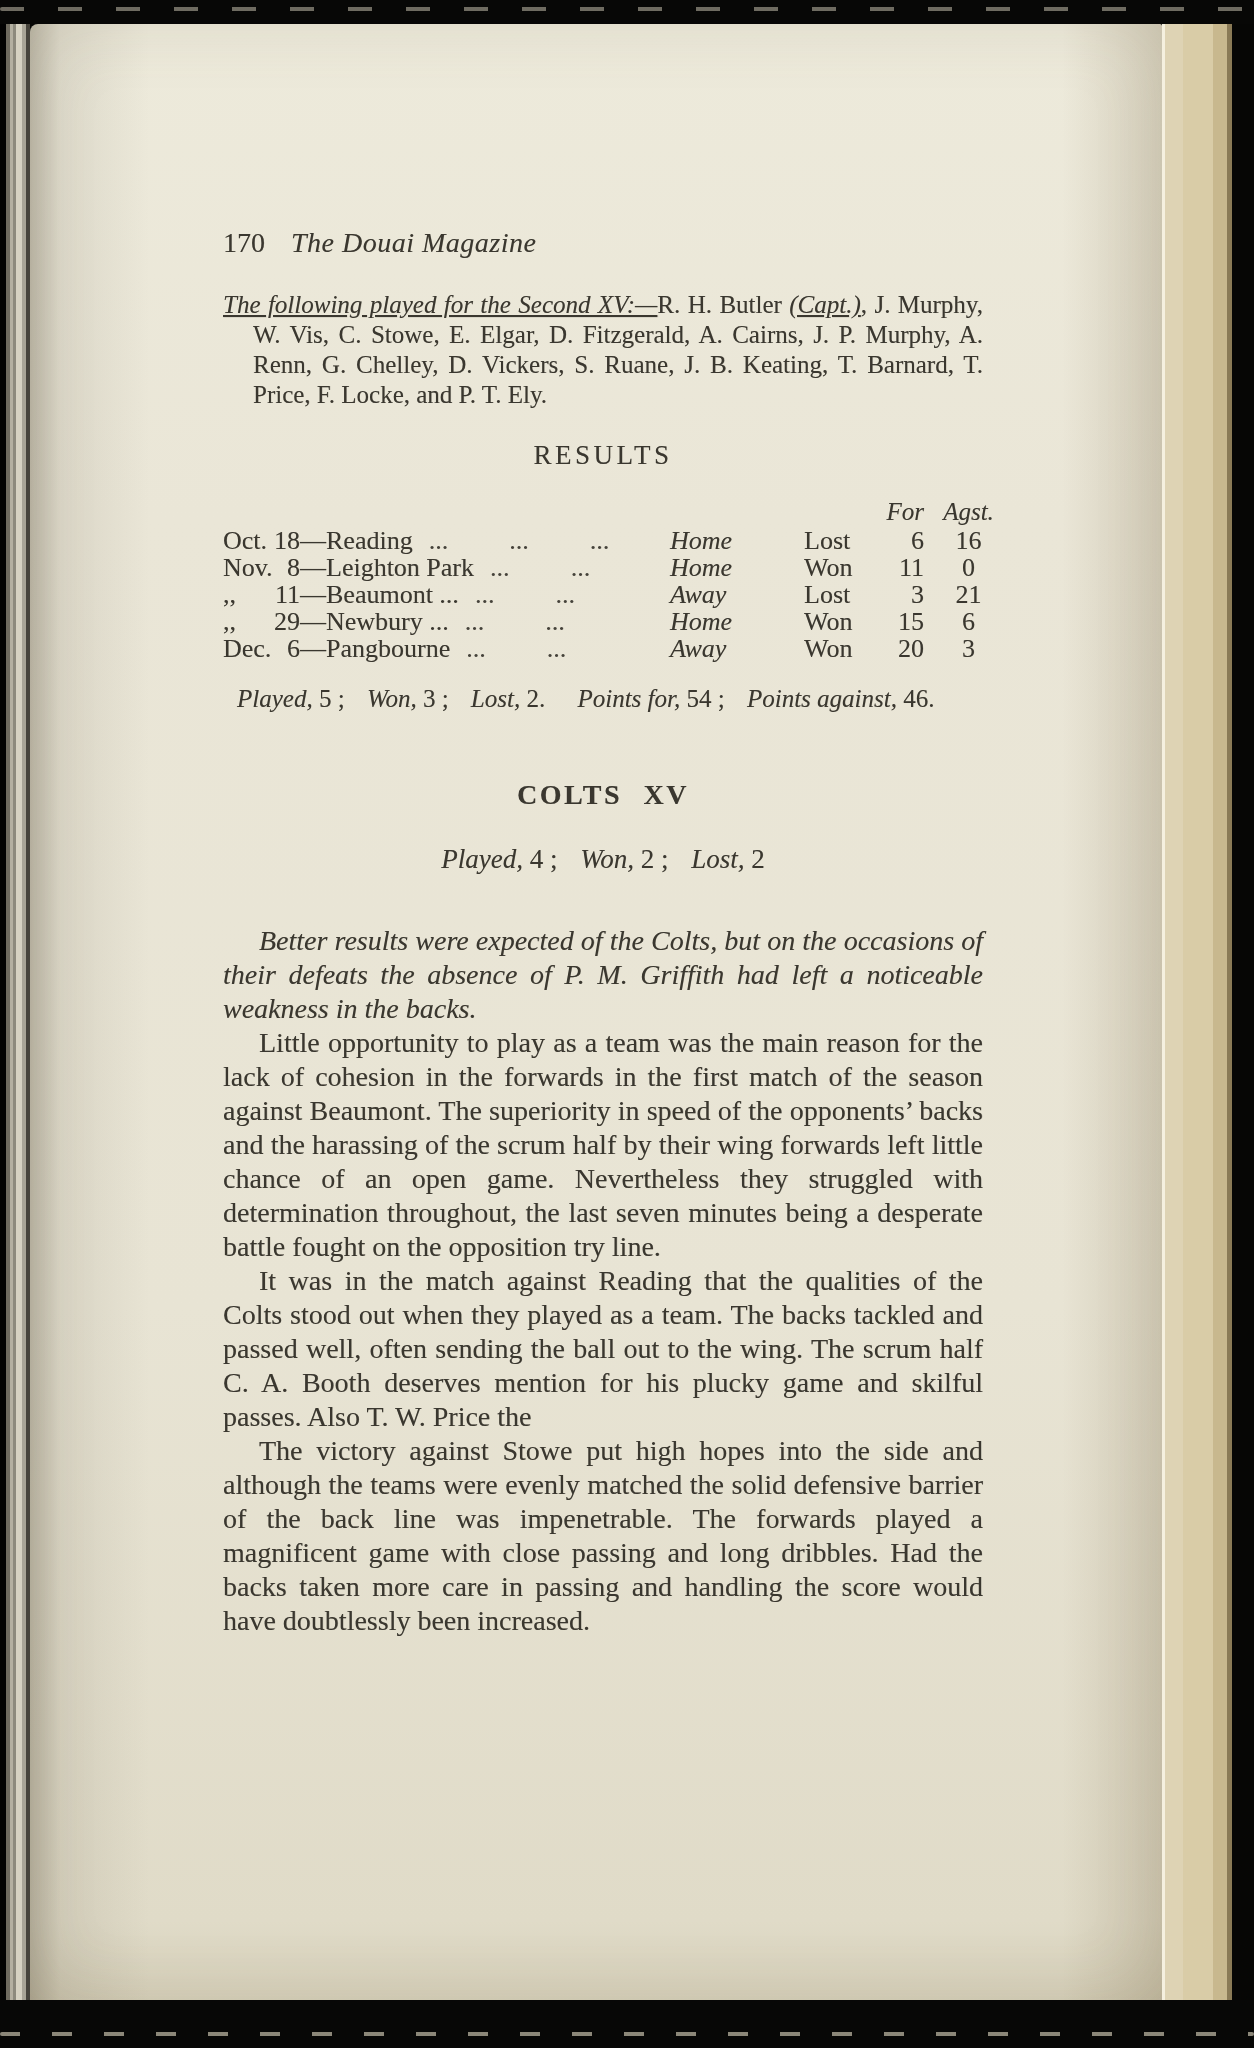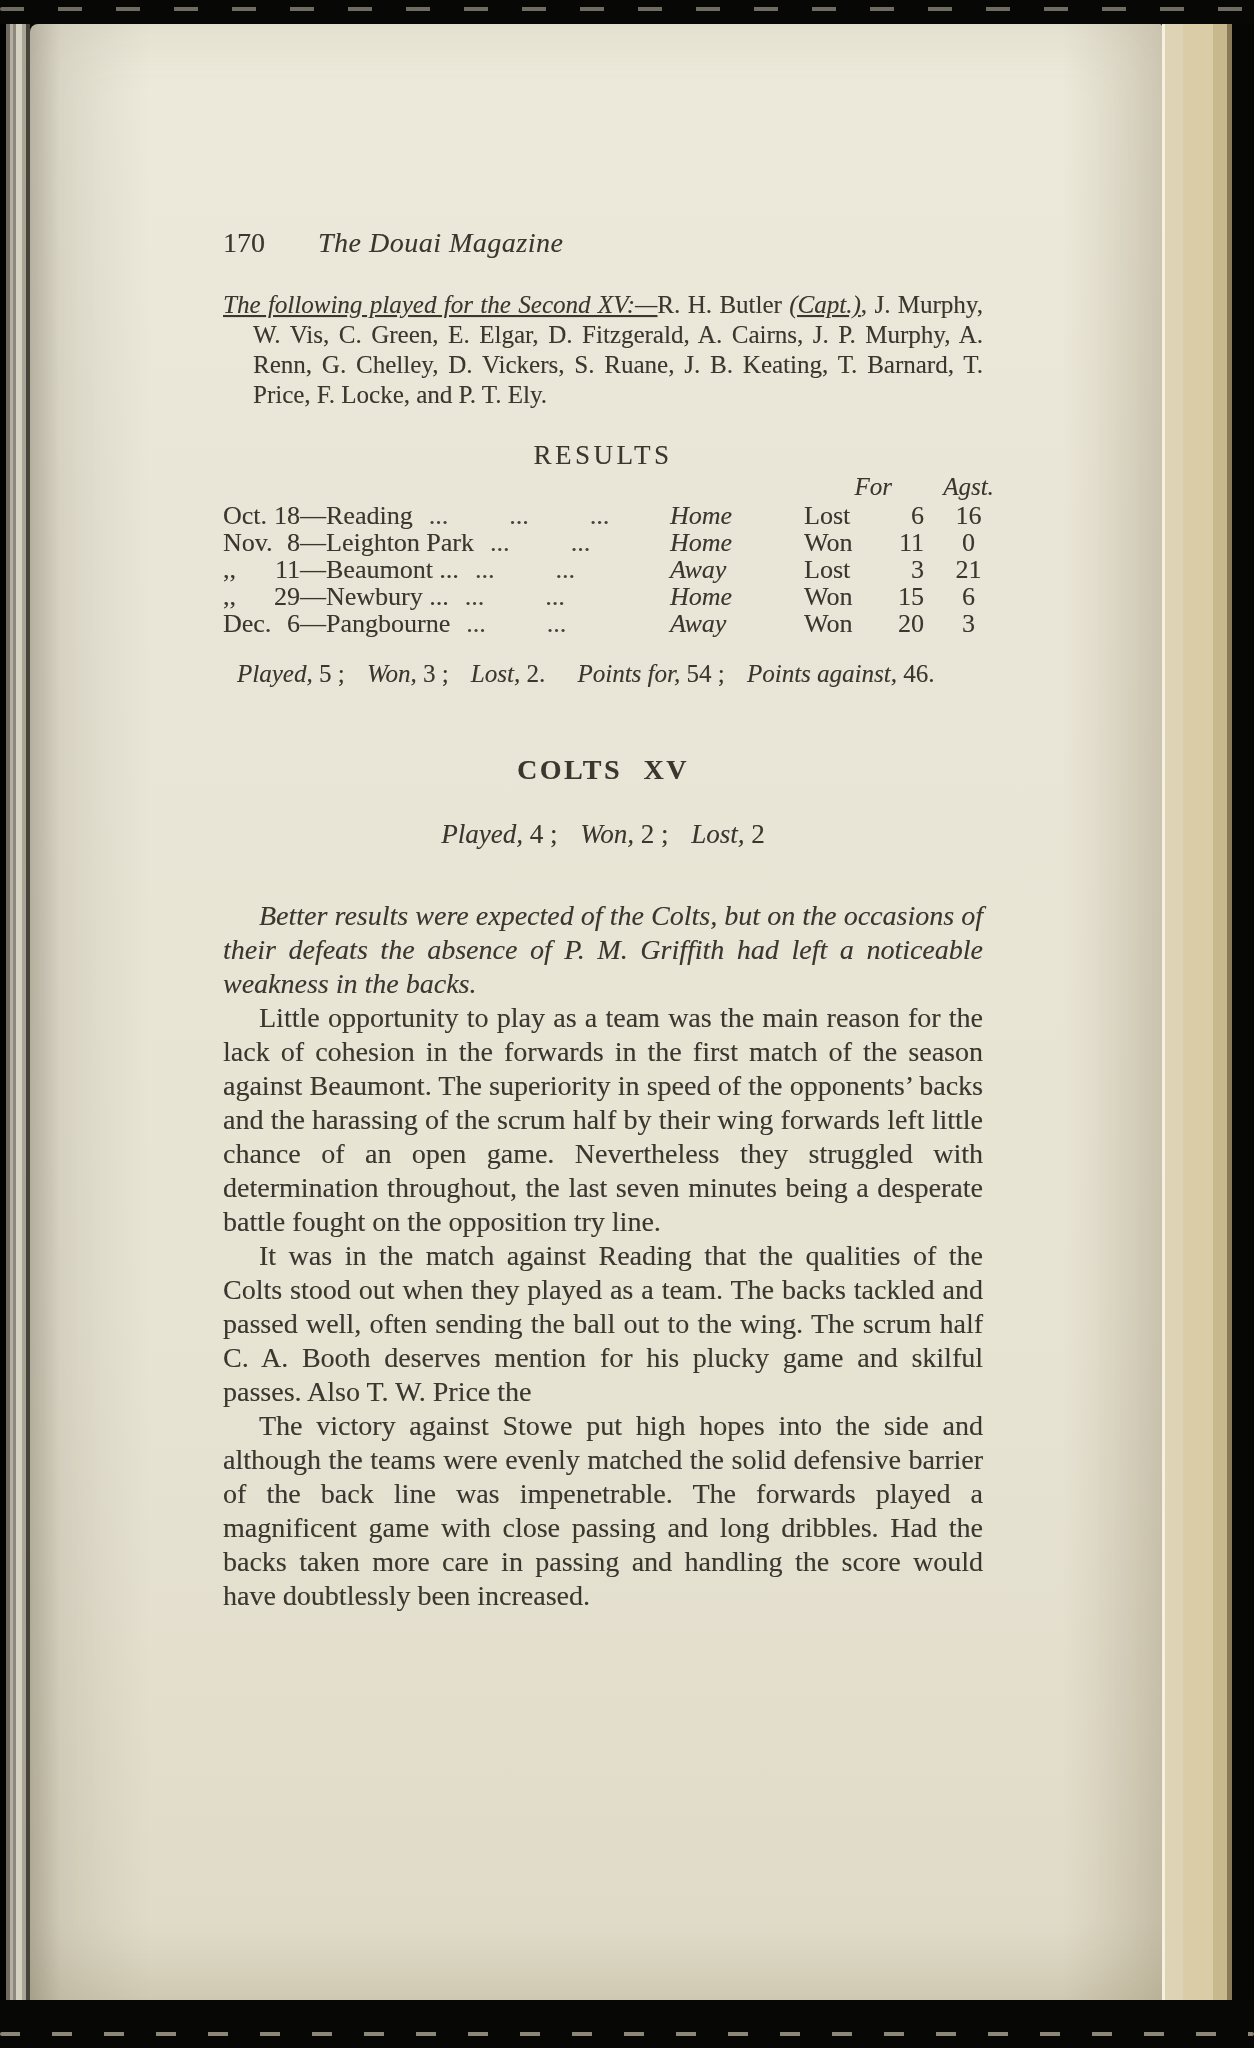--- a/index.html
+++ b/index.html
@@ -31,27 +31,27 @@
     border-left:3px solid #f5f0df;
     background:linear-gradient(90deg,#ded3b4 0 18px,#d9cca7 18px 48px,#c8b88e 48px 62px,#8a7a56 62px 70px); }
   .right-black { position:absolute; right:0; top:0; width:22px; height:2048px; background:#060605; }
   .bottom-band { position:absolute; left:0; bottom:0; right:0; height:48px; background:#070706; }
   .top-band { position:absolute; left:0; top:0; right:0; height:24px; background:#070706; }
 
   
   .content { position:absolute; left:193px; top:0; width:760px;
     color:#3a372f; font-size:28px; line-height:34px; text-align:justify;
     text-shadow:0.3px 0.3px 0.6px rgba(58,54,46,0.35); }
-  .page-header { padding-top:202px; display:flex; align-items:baseline; gap:53px; text-align:left; }
+  .page-header { padding-top:202px; display:flex; align-items:baseline; gap:26px; text-align:left; }
   .mag-title { font-style:italic; letter-spacing:0.5px; }
   .para-continuation { margin:35px 0 0 0; }
   .players { margin:30px 0 0 0; font-size:25px; line-height:30px; padding-left:30px; text-indent:-30px; }
   .it { font-style:italic;text-decoration:underline; }
   .results-heading { margin-top:28px; text-align:center; font-size:27px; letter-spacing:3.5px; }
-  .colhead-row { margin-top:0; display:flex; width:790px; font-size:25px; line-height:30px; font-style:italic; text-align:left;gap:32px; }
+  .colhead-row { margin-top:25px; display:flex; width:790px; font-size:25px; line-height:30px; font-style:italic; text-align:left; }
   .colhead-spacer { flex:1; }
   .results-table { width:790px; font-size:26px; line-height:27px; text-align:left; }
   .result-row { display:flex; align-items:baseline; }
   .col-month { width:47px; flex:none; }
   .col-day { width:30px; flex:none; text-align:right; }
   .col-opp { flex:none; white-space:nowrap; }
   .col-leader { flex:1; overflow:hidden; white-space:nowrap; padding:0 10px 0 16px; word-spacing:2.1em; color:#45423a; }
   .col-venue { width:134px; flex:none;font-style:italic; }
   .col-result { width:76px; flex:none; }
   .col-for { width:44px; flex:none; text-align:right; }
@@ -80,21 +80,21 @@
 
   <div class="page">
     <div class="content">
 
       <div class="page-header">
         <span>170</span>
         <span class="mag-title">The Douai Magazine</span>
       </div>
 
 
-      <p class="players"><span class="it">The following played for the Second XV:—</span><span>R. H. Butler </span><span class="it">(Capt.)</span><span>, J. Murphy, W. Vis, C. Green, E. Elgar, D. Fitzgerald, A. Cairns, J. P. Murphy, A. Renn, G. Chelley, D. Vickers, S. Ruane, J. B. Keating, T. Barnard, T. Price, F. Locke, and P. T. Ely.</span></p>
+      <p class="players"><span class="it">The following played for the Second XV:—</span><span>R. H. Butler </span><span class="it">(Capt.)</span><span>, J. Murphy, W. Vis, C. Stowe, E. Elgar, D. Fitzgerald, A. Cairns, J. P. Murphy, A. Renn, G. Chelley, D. Vickers, S. Ruane, J. B. Keating, T. Barnard, T. Price, F. Locke, and P. T. Ely.</span></p>
 
       <div class="results-heading">RESULTS</div>
 
       <div class="colhead-row">
         <span class="colhead-spacer"></span>
         <span class="col-for">For</span>
         <span class="col-agst">Agst.</span>
       </div>
 
       <div class="results-table">

